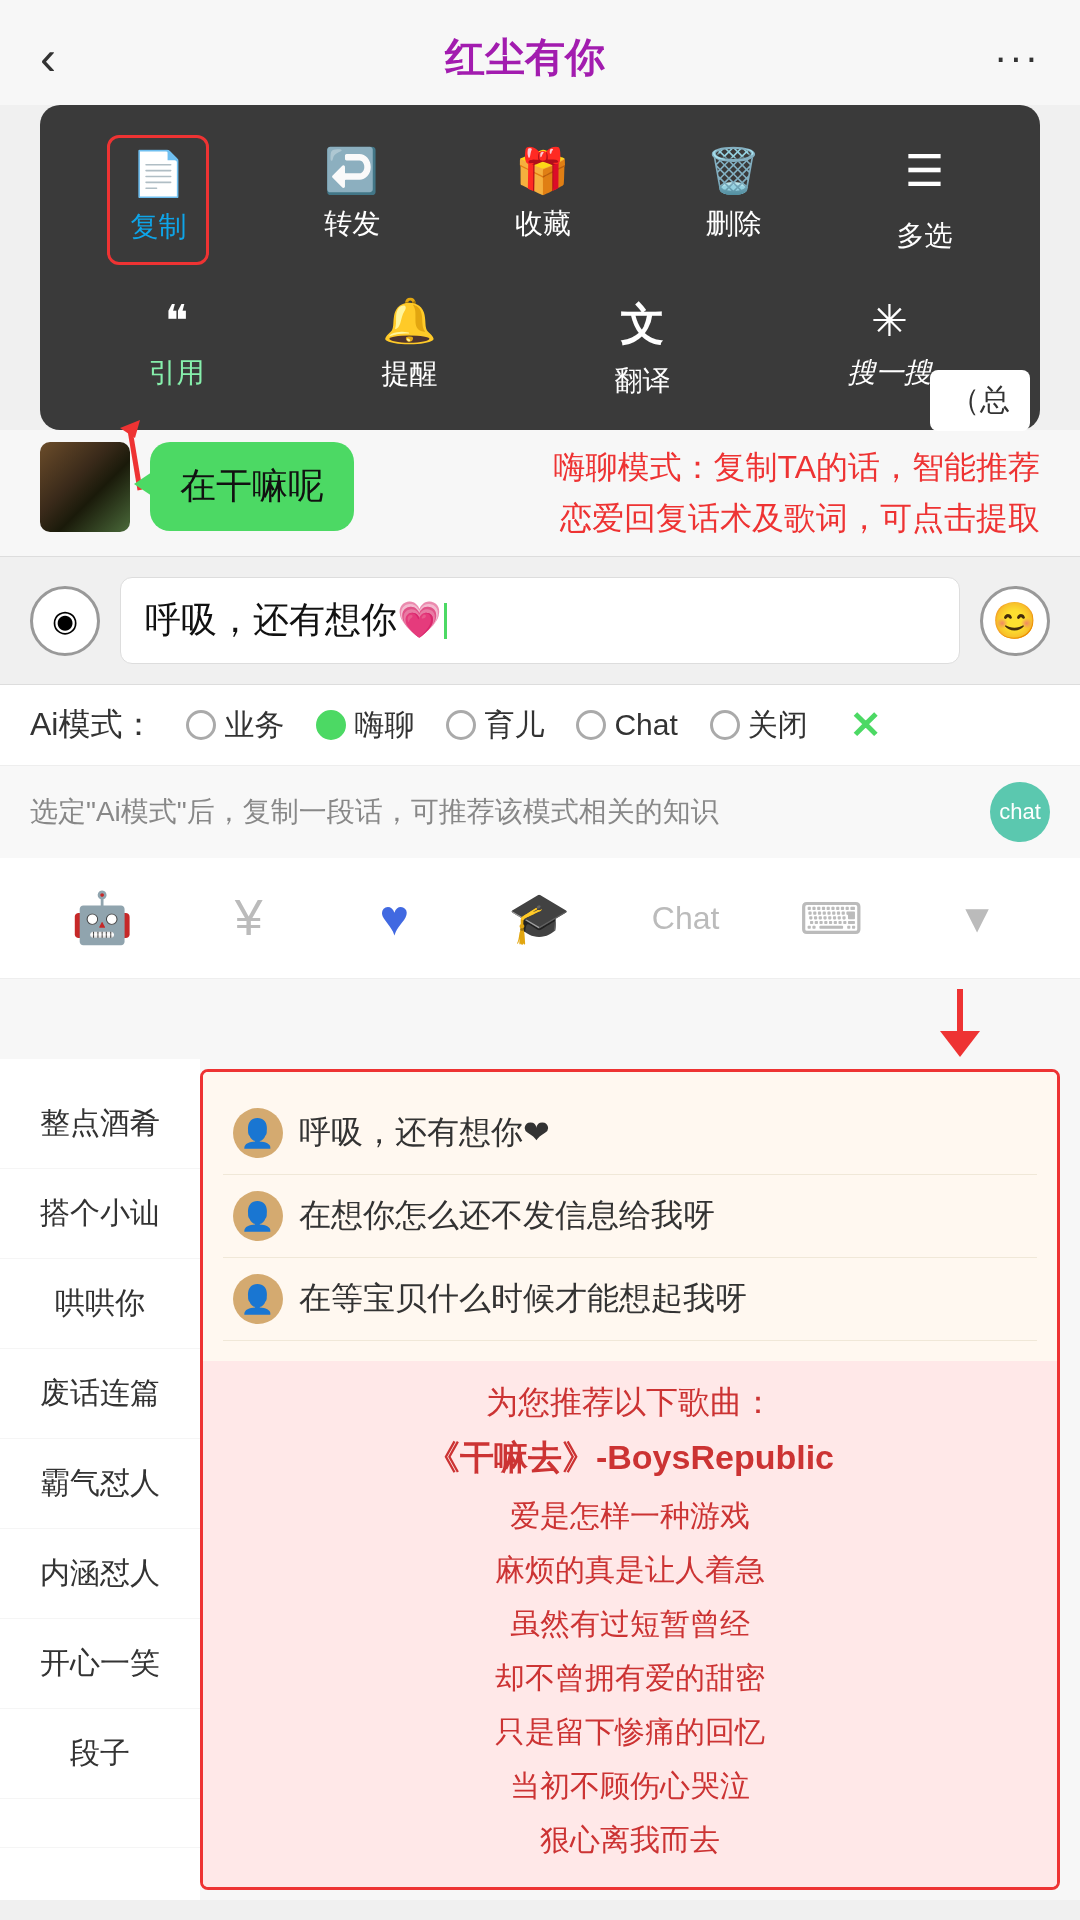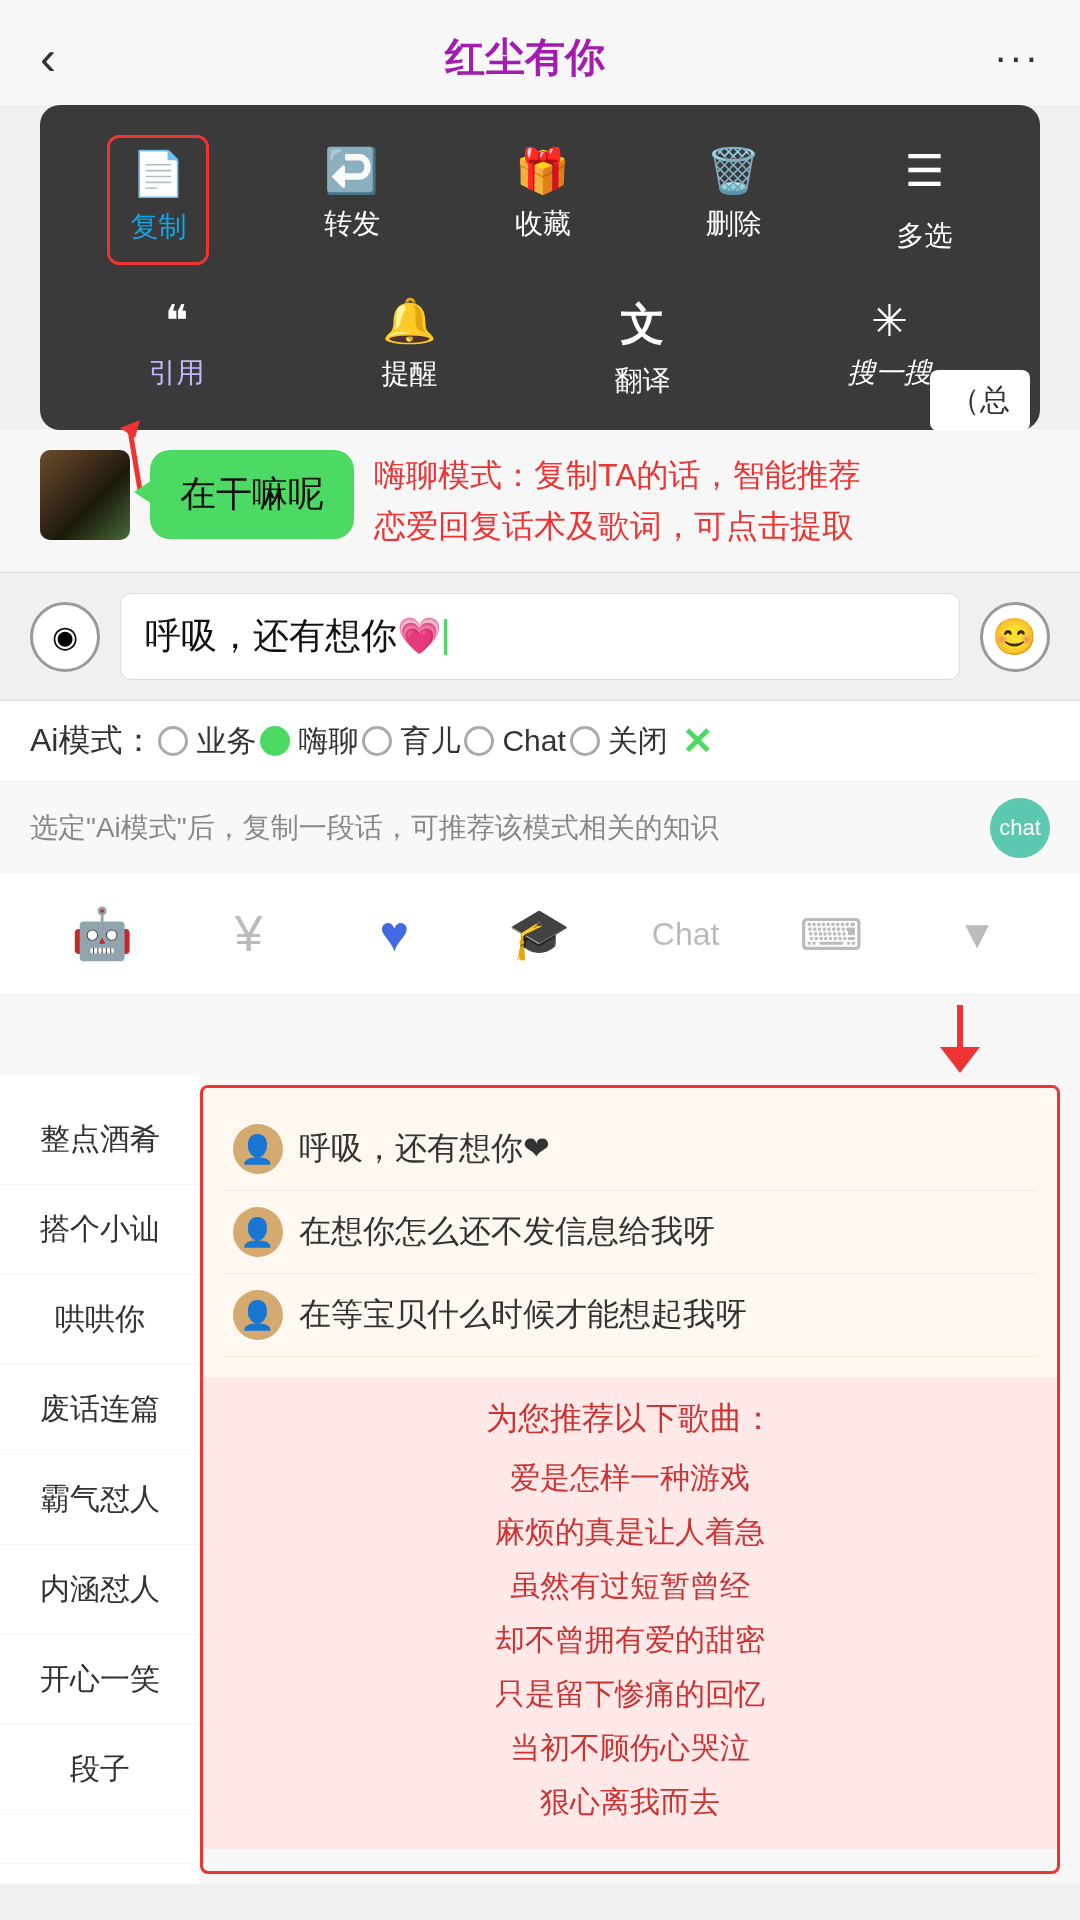--- a/index.html
+++ b/index.html
@@ -130,21 +130,21 @@
       border: none;
       flex-shrink: 0;
     }
 
     
     .ai-mode-bar {
       display: flex;
       align-items: center;
       padding: 18px 30px;
       background: white;
-      gap: 4px;
+      gap: 32px;
       font-size: 32px;
       color: #333;
       flex-wrap: wrap;
     }
     .ai-mode-label {
       font-size: 32px;
       color: #333;
       font-weight: 500;
     }
     .radio-group {
@@ -355,40 +355,40 @@
     </div>
     <div style="display:flex;flex-direction:column;align-items:center;gap:8px;padding:10px 20px;">
       <div style="color:white;font-size:44px;">☰</div>
       <span style="color:white;font-size:28px;margin-top:13px;">多选</span>
     </div>
   </div>
 
   <div style="display:flex; justify-content:space-around;">
     <div style="display:flex;flex-direction:column;align-items:center;gap:8px;padding:10px 20px;">
       <div style="color:white;font-size:44px;">❝</div>
-      <span style="color:#c4b5fd;font-size:28px;">引用</span>
+      <span style="color:#86efac;font-size:28px;">引用</span>
     </div>
     <div style="display:flex;flex-direction:column;align-items:center;gap:8px;padding:10px 20px;">
       <div style="color:white;font-size:44px;">🔔</div>
       <span style="color:white;font-size:28px;">提醒</span>
     </div>
     <div style="display:flex;flex-direction:column;align-items:center;gap:8px;padding:10px 20px;">
       <div style="color:white;font-size:44px;font-weight:bold;">文</div>
       <span style="color:white;font-size:28px;">翻译</span>
     </div>
     <div style="display:flex;flex-direction:column;align-items:center;gap:8px;padding:10px 20px;">
       <div style="color:white;font-size:44px;">✳</div>
       <span style="color:#ffffff;font-size:28px;font-style:italic;">搜一搜</span>
     </div>
   </div>
 
   <div style="position:absolute;bottom:-26px;left:80px;width:0;height:0;border-width:13px;border-style:solid;border-color:#3a3a3a transparent transparent transparent;"></div>
 </div>
 
-<div style="display:flex;align-items:flex-start;padding:20px 40px;background:#f7f7f7;gap:20px;position:relative;">
+<div style="display:flex;align-items:flex-start;padding:12px 40px;background:#f7f7f7;gap:20px;position:relative;text-align:right;">
 
   <svg style="position:absolute;left:100px;top:-10px;width:80px;height:80px;" viewBox="0 0 80 80">
     <line x1="40" y1="70" x2="30" y2="10" stroke="#e33" stroke-width="5"></line>
     <polygon points="20,8 40,0 35,18" fill="#e33"></polygon>
   </svg>
 
   <div class="chat-avatar">
     <div class="chat-avatar-img"></div>
   </div>
 
@@ -506,20 +506,21 @@
         <span>在想你怎么还不发信息给我呀</span>
       </div>
       <div class="reply-item">
         <div class="reply-avatar">👤</div>
         <span>在等宝贝什么时候才能想起我呀</span>
       </div>
     </div>
 
     <div class="song-section">
       <div class="song-title-line">为您推荐以下歌曲：</div>
+      <div class="song-name">《干嘛去》-BoysRepublic</div>
       <div class="song-lyric">
         <div>爱是怎样一种游戏</div>
         <div>麻烦的真是让人着急</div>
         <div>虽然有过短暂曾经</div>
         <div>却不曾拥有爱的甜密</div>
         <div>只是留下惨痛的回忆</div>
         <div>当初不顾伤心哭泣</div>
         <div>狠心离我而去</div>
 
       </div>

